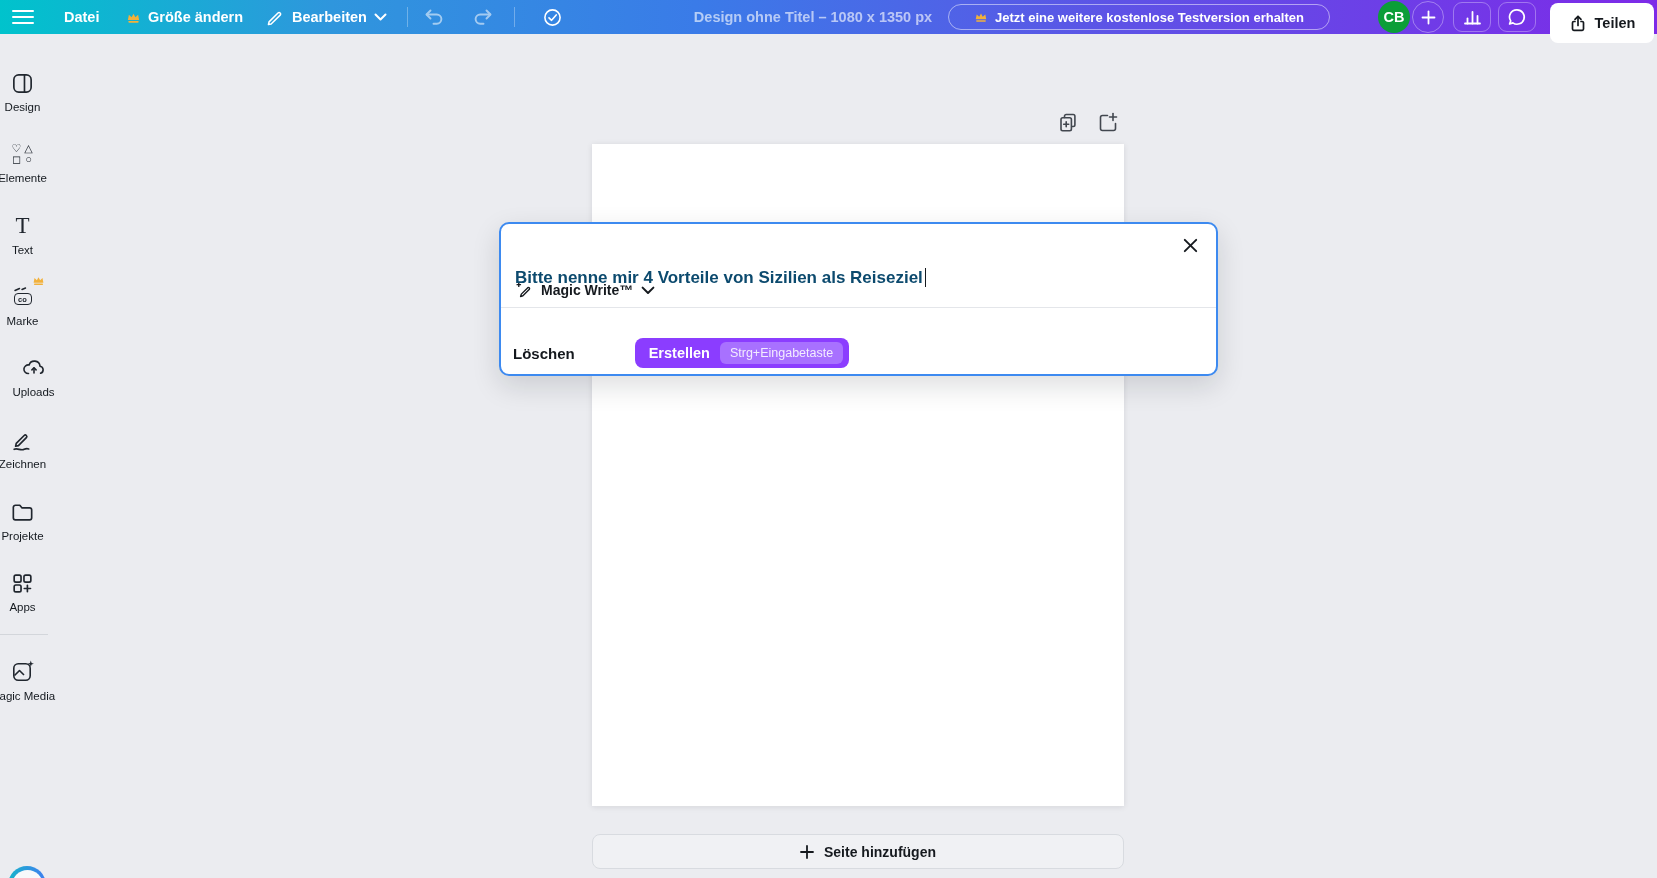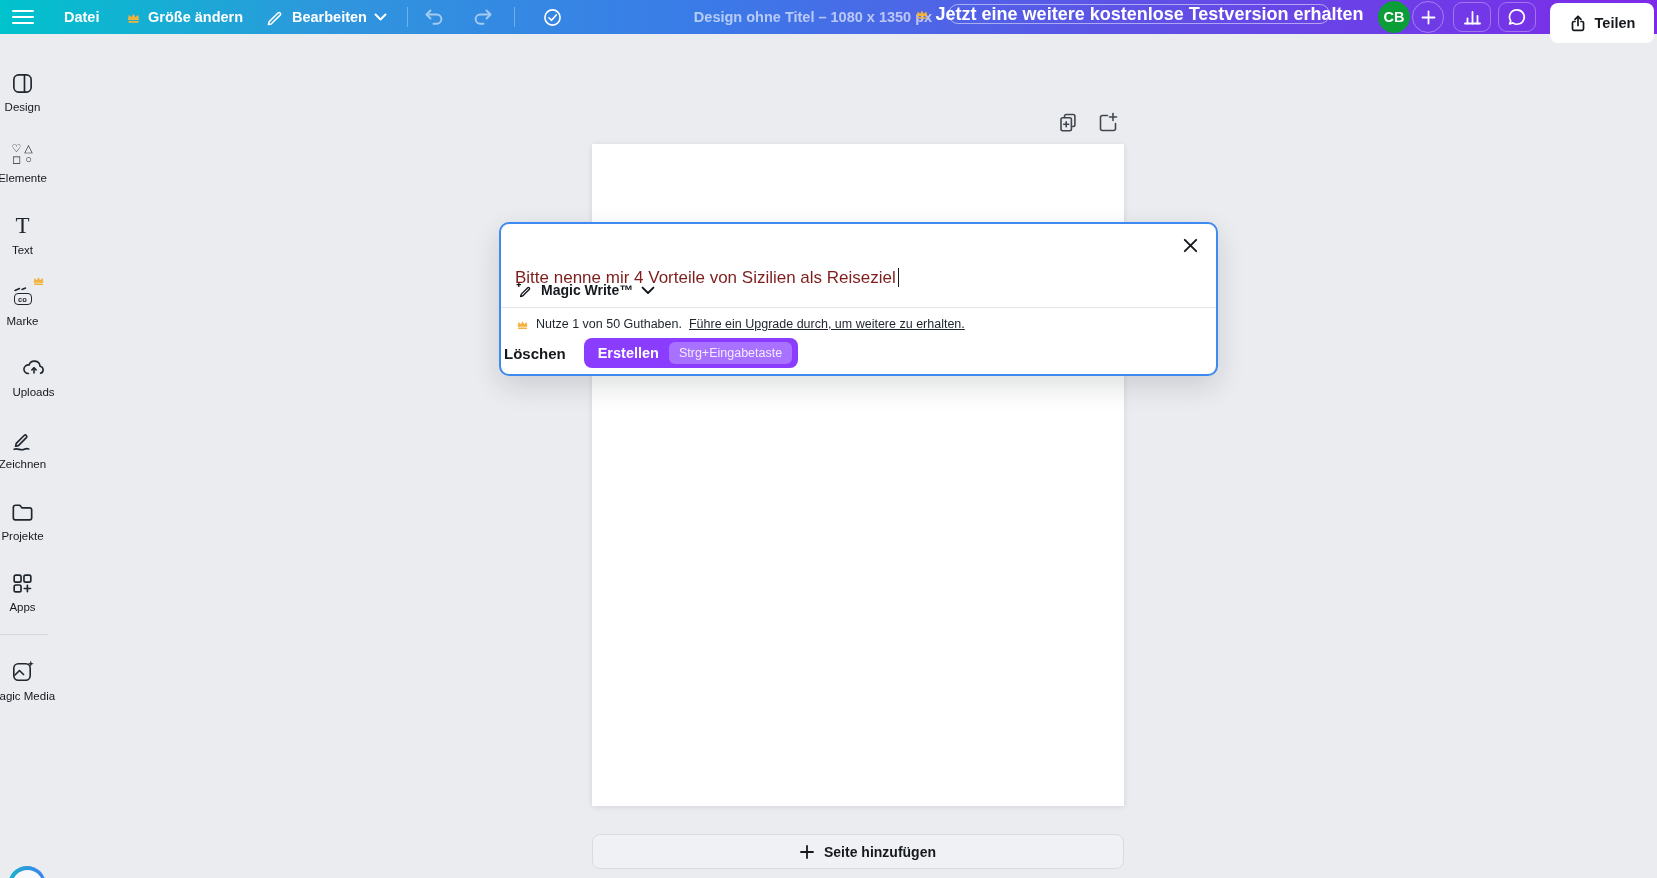--- a/index.html
+++ b/index.html
@@ -13,23 +13,23 @@
     background:linear-gradient(90deg,#00c3cc 0%,#2f96dd 20%,#3a7be8 42%,#5e52e6 68%,#7d2ae8 100%);
     display:flex; align-items:center; color:#fff;text-align:right;
   }
   .tb-abs { position:absolute; top:0; height:34px; display:flex; align-items:center; }
   .tb-btn { display:flex; align-items:center; gap:7px; font-size:14.5px; font-weight:700; color:#fff; cursor:pointer; }
   .tb-sep { position:absolute; top:7px; width:1px; height:20px; background:rgba(255,255,255,.3); }
   .tb-icon svg { display:block; }
   .dim { opacity:.55; }
   .doc-title { position:absolute; top:0; left:813px; transform:translateX(-50%); height:34px; display:flex; align-items:center;
     font-size:14.5px; font-weight:700; color:rgba(255,255,255,.62); white-space:nowrap; }
-  .trial-btn { position:absolute; left:948px; top:4px; width:382px; height:20px; border:1px solid rgba(255,255,255,.5);
+  .trial-btn { position:absolute; left:948px; top:4px; width:382px; height:26px; border:1px solid rgba(255,255,255,.5);
     border-radius:13px; display:flex; align-items:center; justify-content:center; gap:7px;
-    font-size:18px; font-weight:700; color:#fff; cursor:pointer; white-space:nowrap; }
+    font-size:13px; font-weight:700; color:#fff; cursor:pointer; white-space:nowrap; }
   .avatar { position:absolute; left:1378px; top:1px; width:32px; height:32px; border-radius:50%;
     background:#0b9e38; display:flex; align-items:center; justify-content:center;
     font-size:14.5px; font-weight:700; color:#fff; cursor:pointer; }
   .plus-btn { position:absolute; left:1412px; top:1px; width:32px; height:32px; border-radius:50%;
     border:1px solid rgba(255,255,255,.35); display:flex; align-items:center; justify-content:center; cursor:pointer; }
   .sq-btn { position:absolute; top:2px; width:38px; height:30px; border-radius:9px;
     border:1px solid rgba(255,255,255,.32); display:flex; align-items:center; justify-content:center; cursor:pointer; }
   .share-btn { position:absolute; left:1550px; top:3px; width:104px; height:40px; background:#fff; border-radius:8px;
     display:flex; align-items:center; justify-content:center; gap:8px; font-size:14.5px; font-weight:700; color:#15191e; cursor:pointer; }
 
@@ -56,31 +56,31 @@
   .assistant { position:absolute; left:8px; top:866px; width:38px; height:38px; border-radius:50%;
     background:linear-gradient(90deg,#17b4ca,#3f7ef0); cursor:pointer; }
   .assistant::after { content:""; position:absolute; inset:3.5px; border-radius:50%; background:#f7f9fb; }
 
   
   .mw { position:absolute; left:499px; top:222px; width:719px; height:154px; background:#fff;
     border:2px solid #3d8af0; border-radius:10px; box-shadow:0 10px 28px rgba(15,20,30,.14); }
   .mw-header { position:absolute; left:14px; top:13px; display:flex; align-items:center; gap:8px; cursor:pointer;margin-top:44px; }
   .mw-title { font-size:14px; font-weight:700; color:#15191e; }
   .mw-close { position:absolute; right:16px; top:11px; width:20px; height:20px; display:flex; align-items:center; justify-content:center; cursor:pointer; }
-  .mw-prompt { position:absolute; left:14px; top:44px; font-size:17px; color:#7f1d1d; white-space:nowrap; cursor:text; }
+  .mw-prompt { position:absolute; left:14px; top:44px; font-size:17px; color:#0c4a6e; white-space:nowrap; cursor:text;font-weight:bold; }
   .caret { display:inline-block; width:1.5px; height:19px; background:#15191e; margin-left:2px; vertical-align:text-bottom; }
   .mw-divider { position:absolute; left:0; top:83px; width:100%; height:1px; background:#e4e6ea; }
   .mw-credits { position:absolute; left:15px; top:93px; display:flex; align-items:center; gap:7px;
     font-size:12.5px; color:#1d242e; white-space:nowrap; }
   .mw-credits a { color:#1d242e; text-decoration:underline; cursor:pointer; }
-  .mw-actions { position:absolute; left:3px; top:114px; height:30px; display:flex; align-items:center; gap:18px; }
+  .mw-actions { position:absolute; left:12px; top:114px; height:30px; display:flex; align-items:center; gap:18px; }
   .mw-delete { font-size:15px; font-weight:700; color:#15191e; background:transparent; border:none; cursor:pointer;
     font-family:"Liberation Sans", sans-serif; }
   .mw-create { display:flex; align-items:center; gap:10px; background:#8b3dff; border:none; border-radius:8px;
-    height:30px; padding:0 6px 0 14px; cursor:pointer; font-family:"Liberation Sans", sans-serif; }
+    height:30px; padding:0 6px 0 14px; cursor:pointer; font-family:"Liberation Sans", sans-serif;margin-left:42px; }
   .mw-create-label { font-size:14.5px; font-weight:700; color:#fff; }
   .mw-shortcut { background:#a871ff; border-radius:6px; padding:4px 10px; font-size:12.5px; color:#f3ecff; }
 
   svg { display:block; }
 </style>
 </head>
 <body>
 
 <div class="screen">
 
@@ -368,30 +368,20 @@
             <line x1="1.8" y1="1.8" x2="13.2" y2="13.2"></line>
             <line x1="13.2" y1="1.8" x2="1.8" y2="13.2"></line>
           </svg>
       </span>
     </div>
 
     <div class="mw-prompt"><span>Bitte nenne mir 4 Vorteile von Sizilien als Reiseziel</span><span class="caret"></span></div>
 
     <div class="mw-divider"></div>
 
-    <div class="mw-credits">
-      <span>
-        <svg width="13" height="11" viewBox="0 0 24 20">
-            <path d="M3 14 L4.6 5.5 L9 9.4 L12 3.8 L15 9.4 L19.4 5.5 L21 14 Z" fill="#f2b13b"></path>
-            <rect x="3.6" y="15.6" width="16.8" height="2.6" rx="1.3" fill="#f2b13b"></rect>
-          </svg>
-      </span>
-      <span>Nutze 1 von 50 Guthaben.</span>
-      <a>Führe ein Upgrade durch, um weitere zu erhalten.</a>
-    </div>
 
     <div class="mw-actions">
       <button class="mw-delete">Löschen</button>
       <button class="mw-create">
         <span class="mw-create-label">Erstellen</span>
         <span class="mw-shortcut">Strg+Eingabetaste</span>
       </button>
     </div>
   </div>
 

